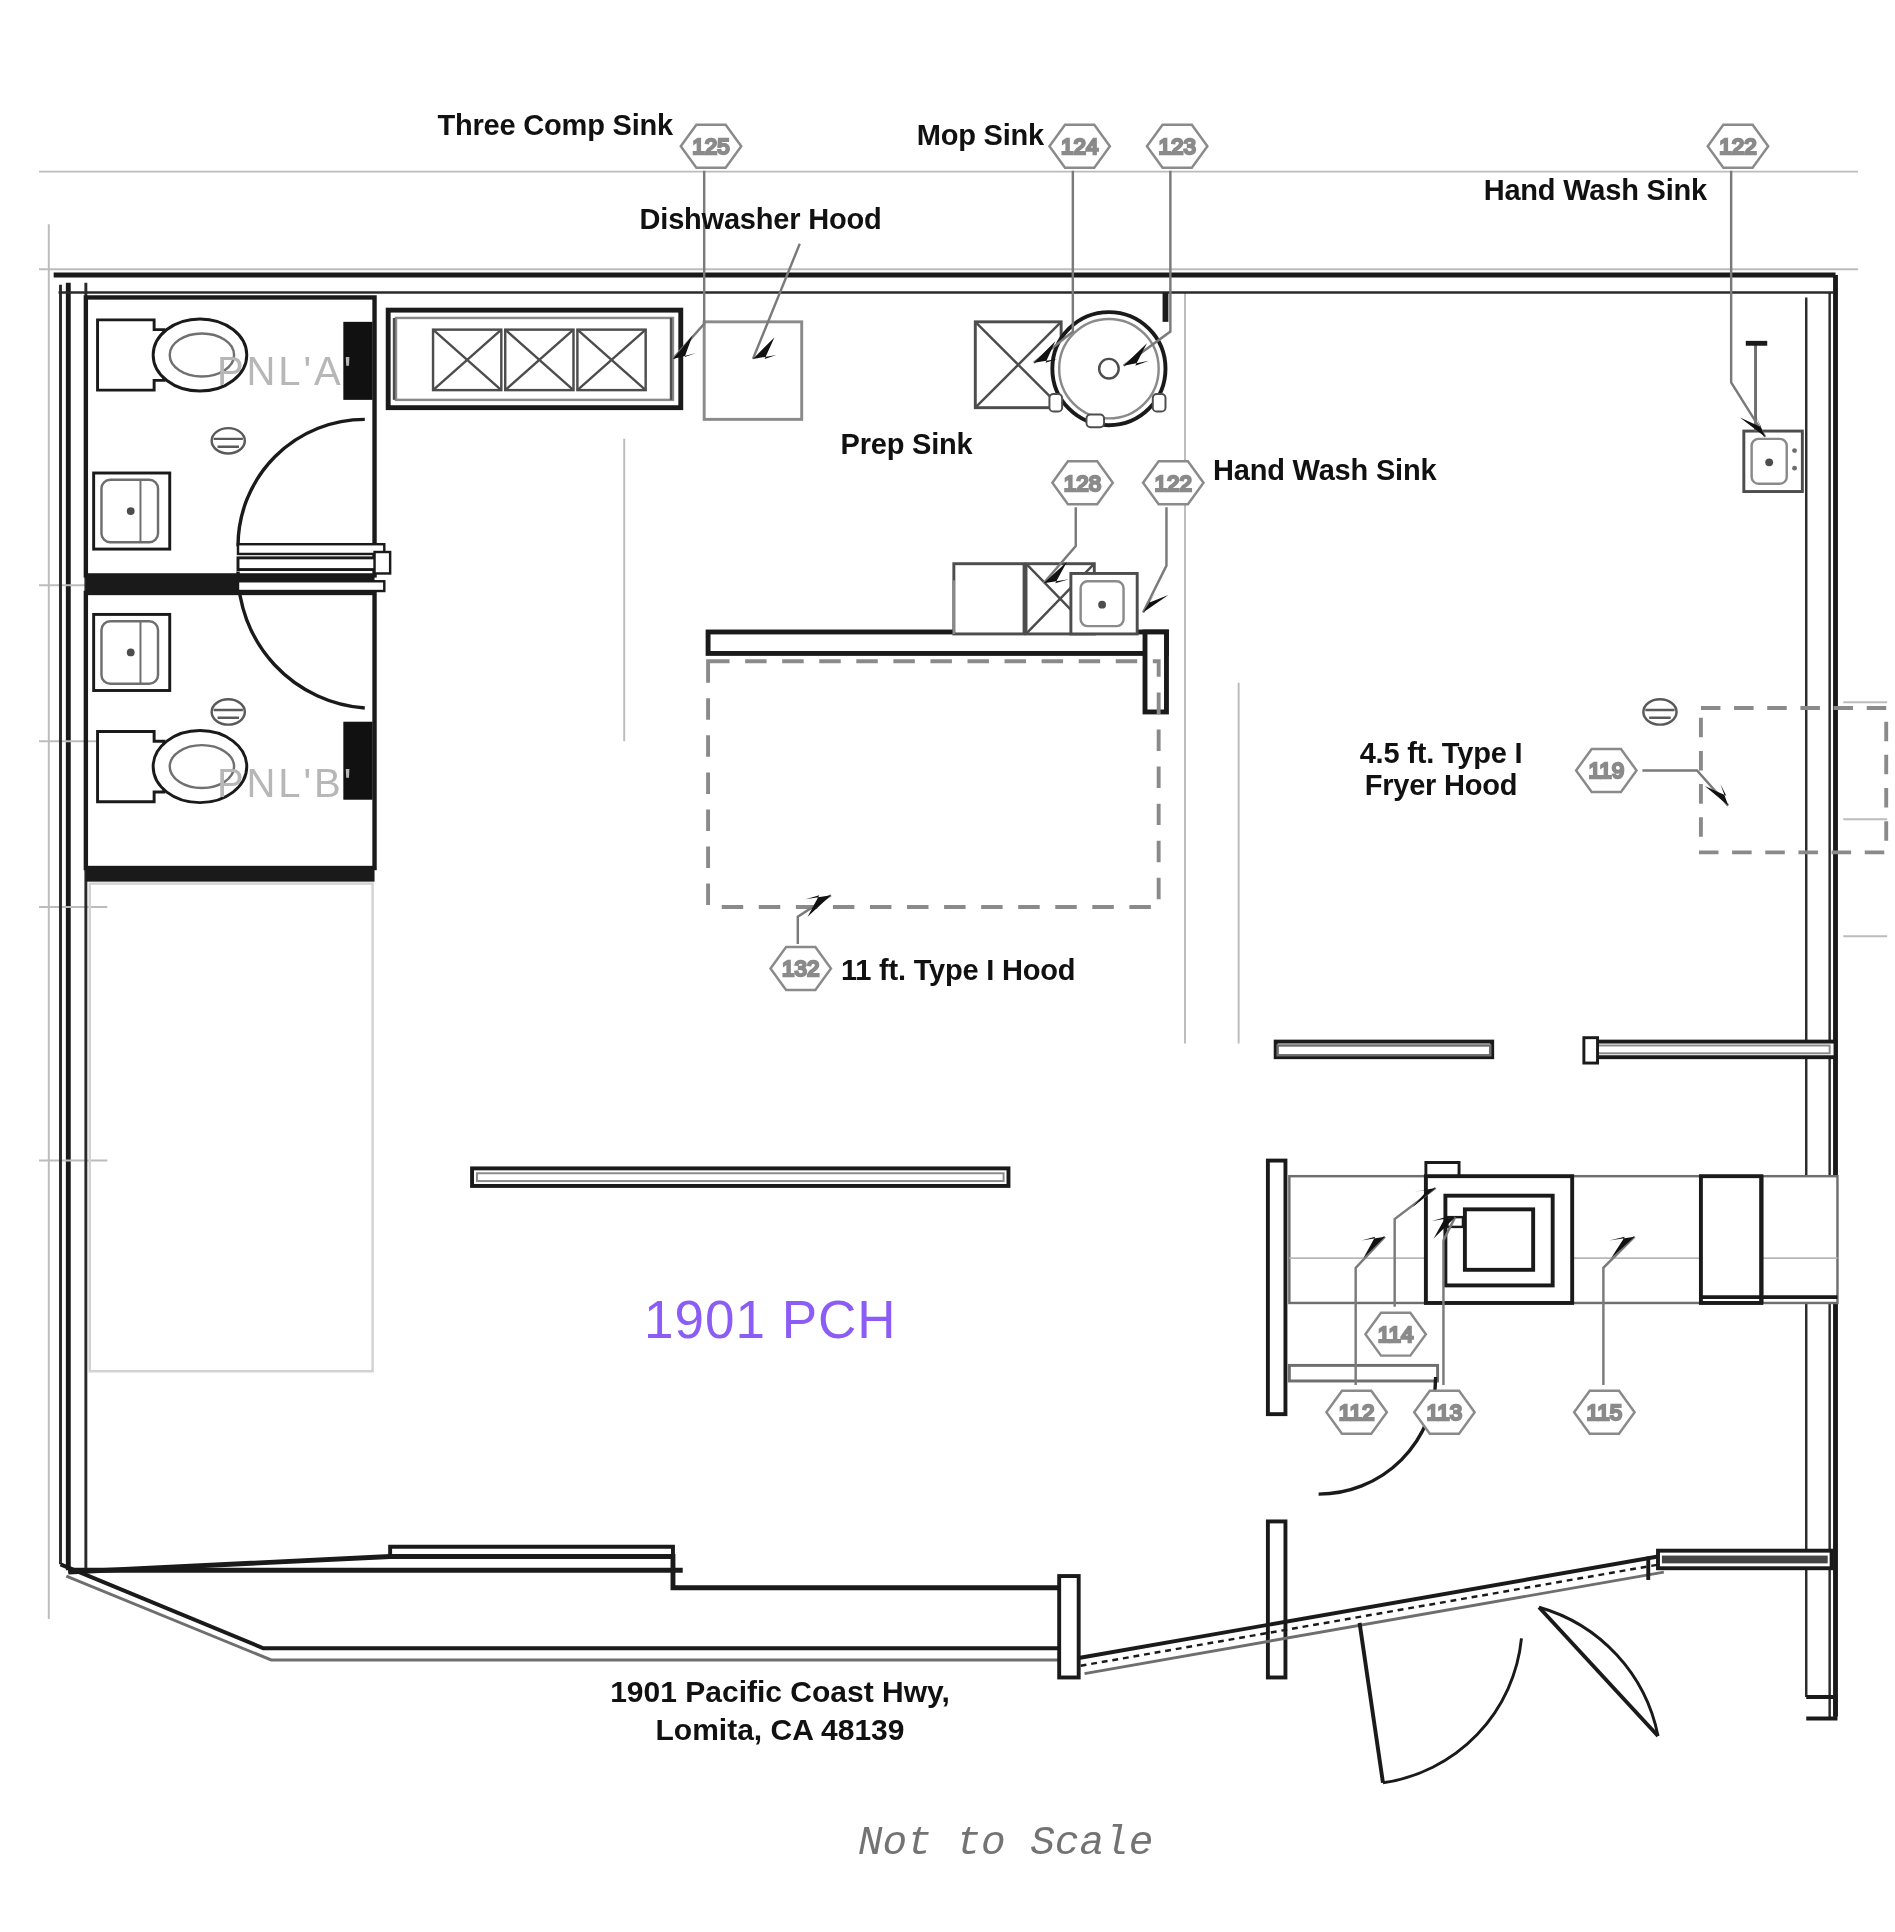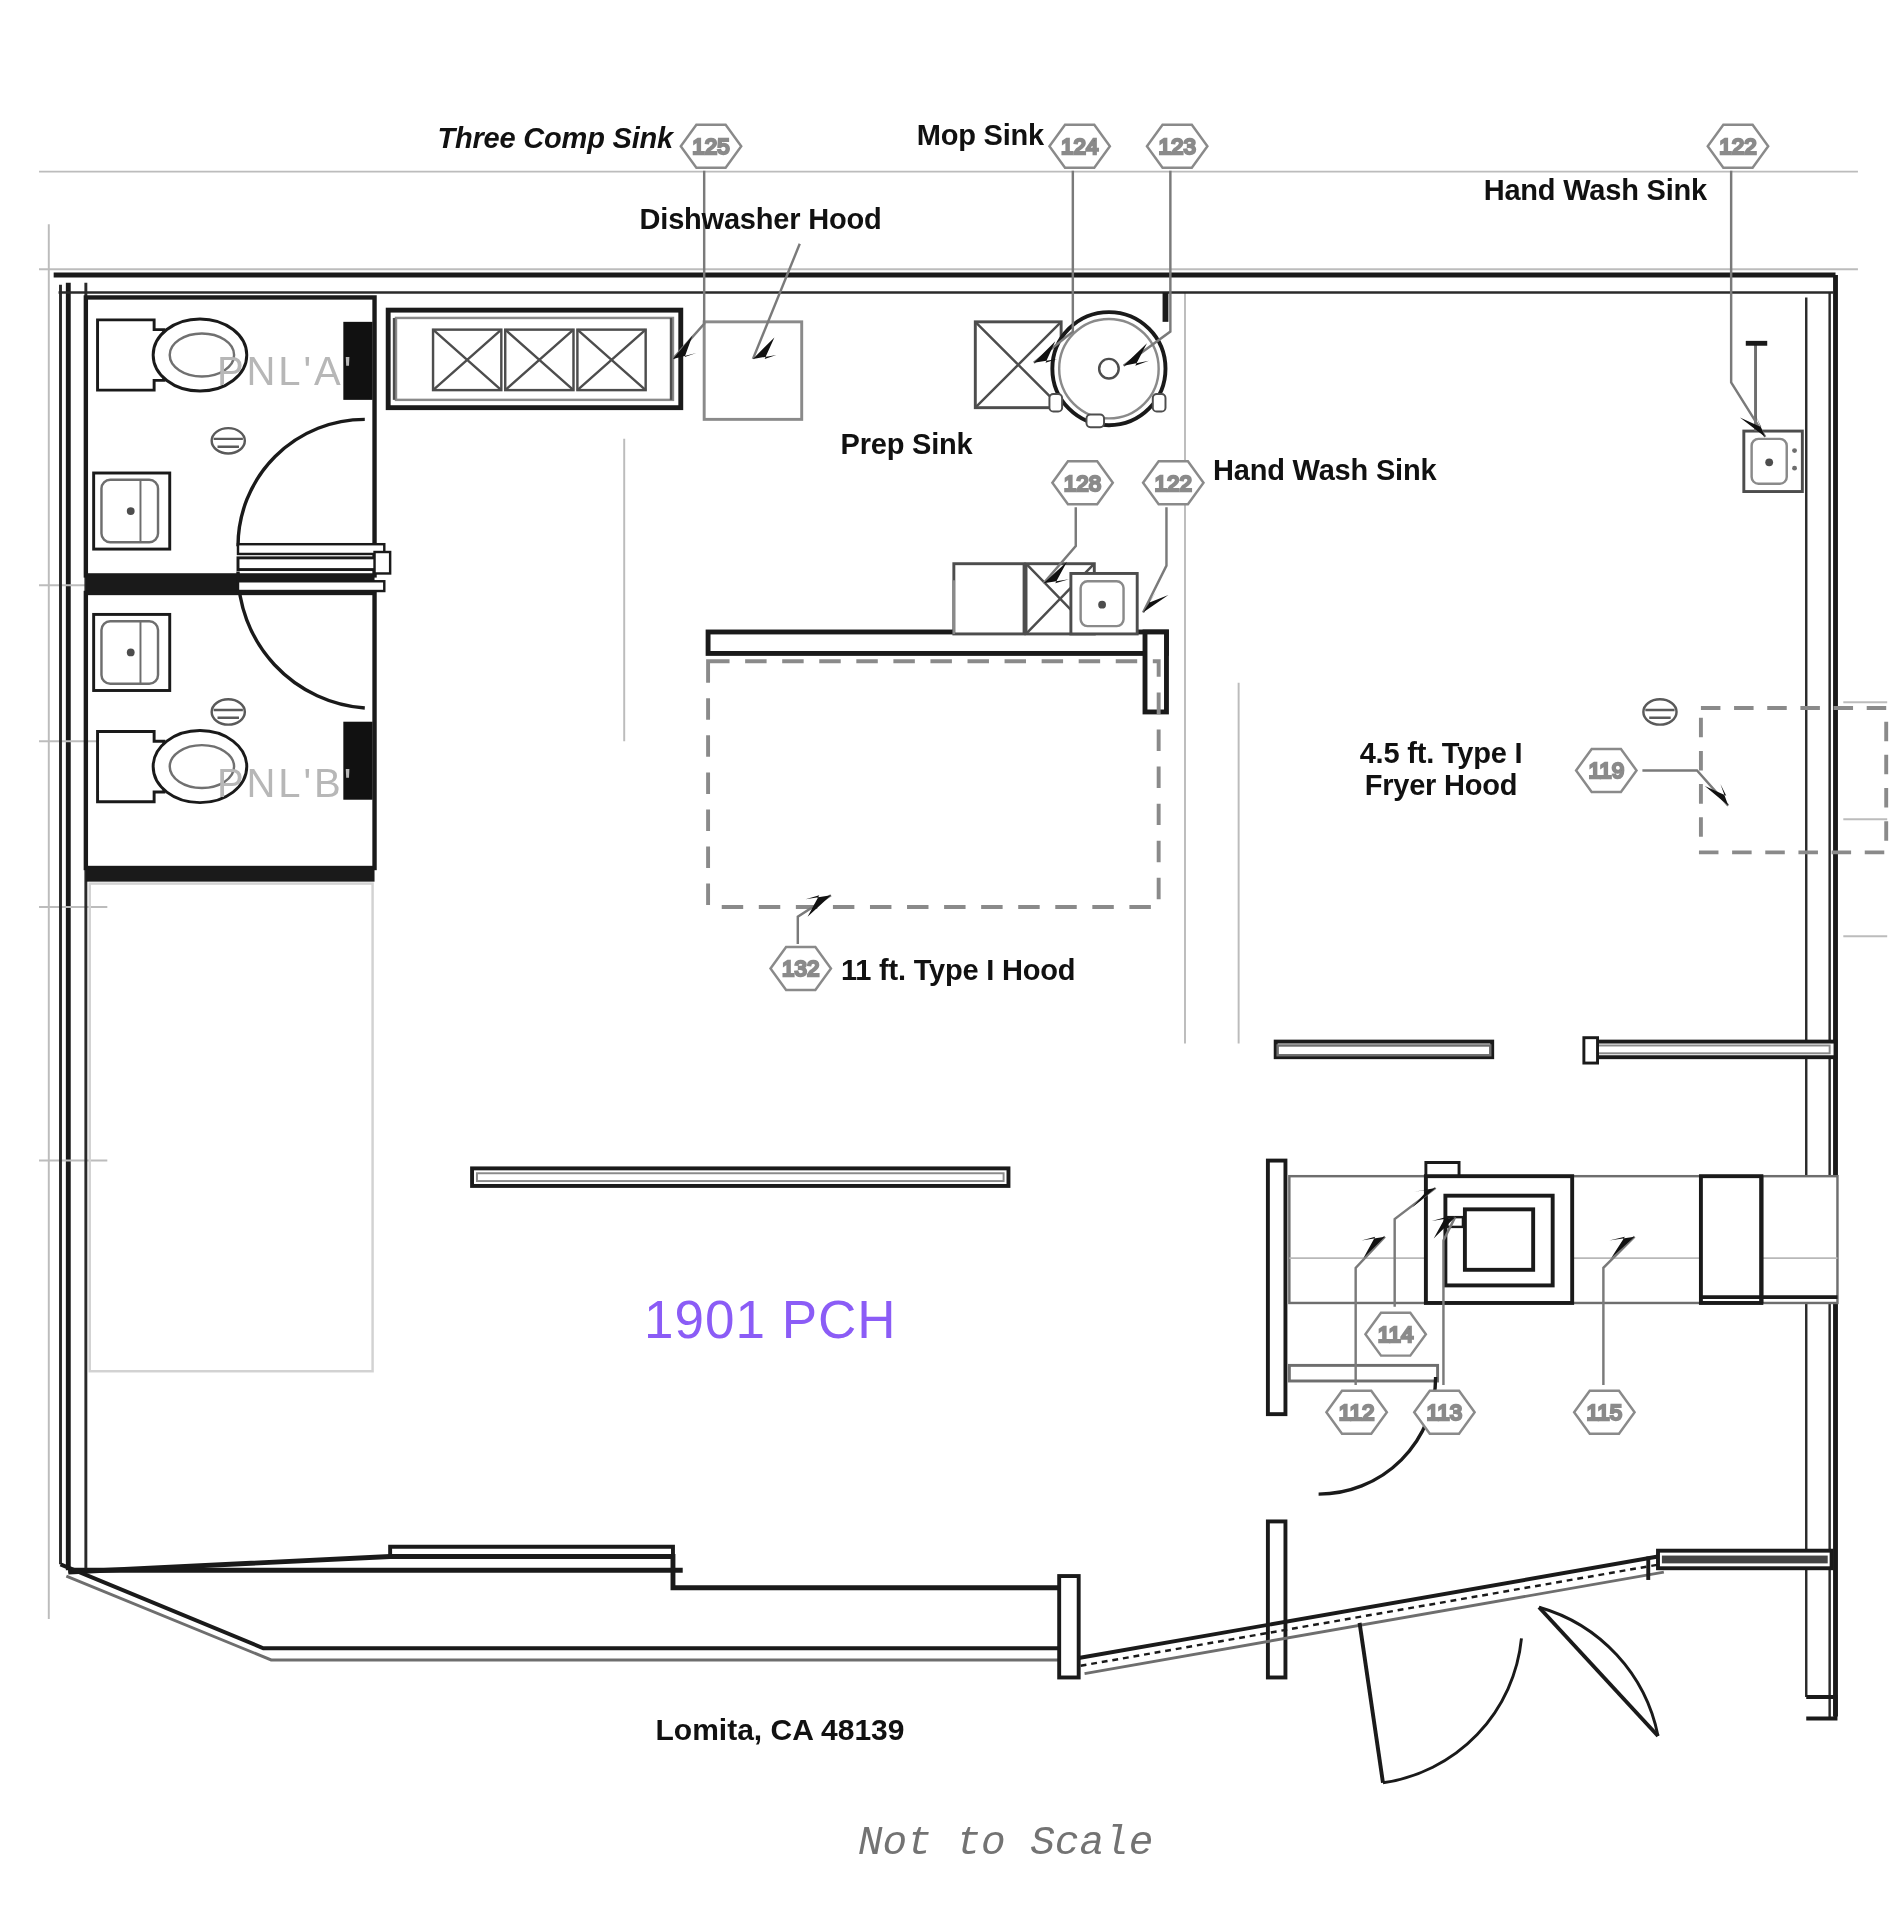--- a/index.html
+++ b/index.html
@@ -420,21 +420,21 @@
         <text class="hexnum" x="1431" y="1376" text-anchor="middle">114</text>
       </g>
       <g>
         <polygon points="1614,1448 1630,1426 1660,1426 1676,1448 1660,1470 1630,1470"></polygon>
         <text class="hexnum" x="1645" y="1456" text-anchor="middle">115</text>
       </g>
     </g>
 
   </svg>
 
-  <div class="callout-label right" style="left:234px; top:122px; width:439px;font-style:italic;">Three Comp Sink</div>
+  <div class="callout-label right" style="left:234px; top:109px; width:439px;">Three Comp Sink</div>
 
   <div class="callout-label center" style="left:575px; top:203px; width:371px;">Dishwasher Hood</div>
 
   <div class="callout-label right" style="left:800px; top:119px; width:244px;">Mop Sink</div>
 
 
   <div class="callout-label right" style="left:1317px; top:174px; width:390px;">Hand Wash Sink</div>
 
   <div class="callout-label right" style="left:770px; top:428px; width:273px;text-align:center;">Prep Sink</div>
 
@@ -444,19 +444,20 @@
 Fryer Hood</div>
 
   <div class="callout-label" style="left:841px; top:954px; width:390px;">11 ft. Type I Hood</div>
 
   <div class="panel-tag" style="left:217px; top:349px;">PNL'A'</div>
 
   <div class="panel-tag" style="left:217px; top:761px;">PNL'B'</div>
 
   <div class="room-title" style="left:644px; top:1289px;">1901 PCH</div>
 
+  <div class="address-line" style="left:546px; top:1675px; width:468px;">1901 Pacific Coast Hwy,</div>
 
   <div class="address-line" style="left:546px; top:1713px; width:468px;">Lomita, CA 48139</div>
 
   <div class="scale-note" style="left:858px; top:1820px;">Not to Scale</div>
 
 </div>
 
 
 </body></html>

